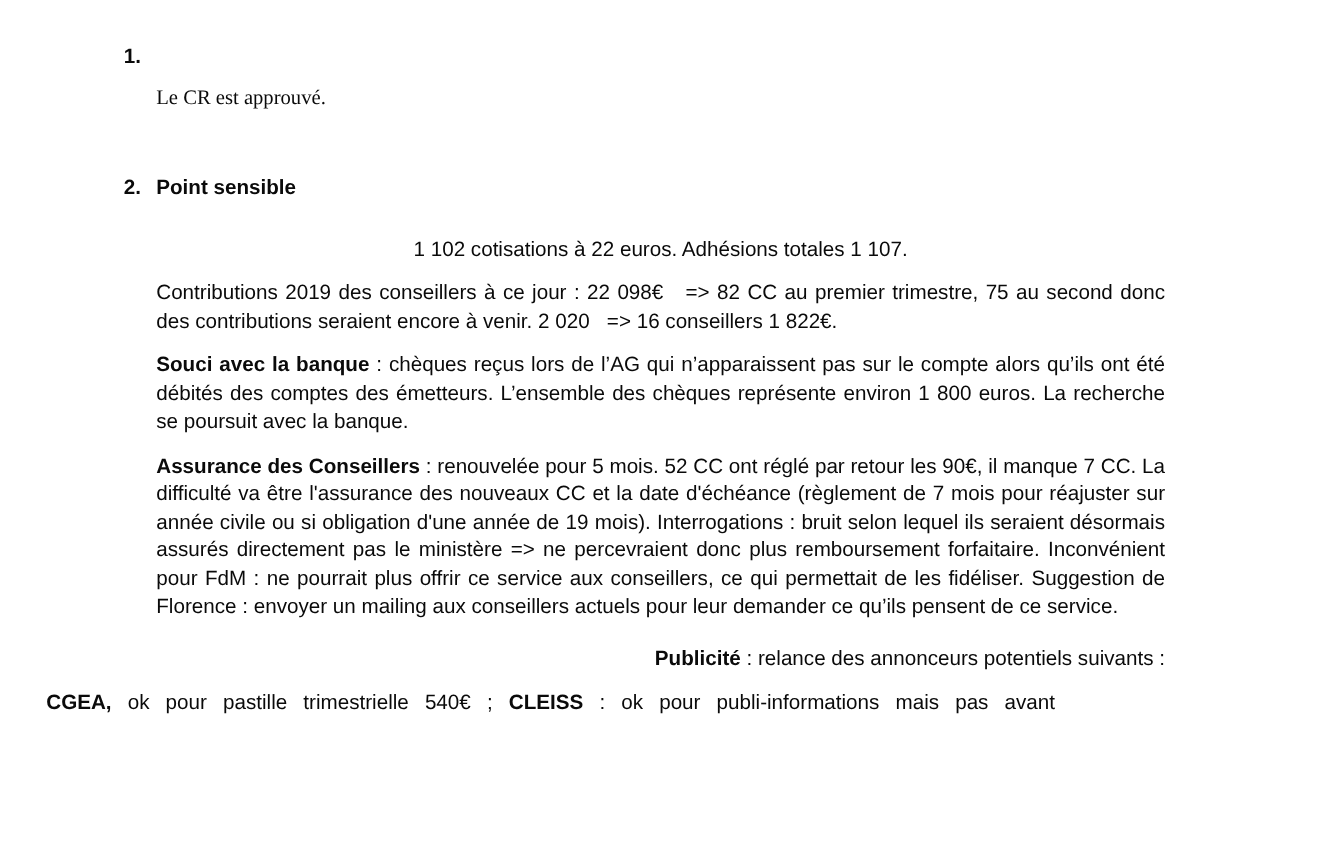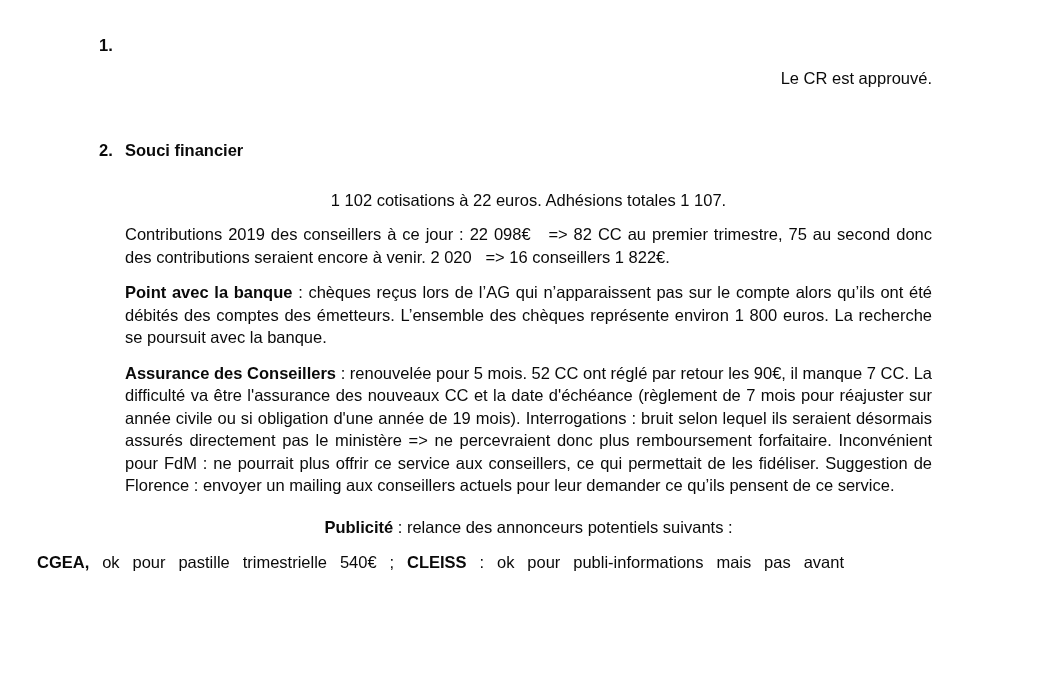--- a/index.html
+++ b/index.html
@@ -36,64 +36,65 @@
   .para {
     margin: 13px 0 0 125px;
     width: 807px;
     text-align: justify;
   }
   .para b {
     font-weight: bold;
   }
   #p-cr {
     margin-top: 10px;
-    text-align: right;
+    text-align: left;
+    font-family: Liberation Serif, serif;
   }
   #h-2 {
     margin-top: 50px;
   }
   #p-cotisations {
     margin-top: 27px;
     text-align: center;
   }
   #p-contributions {
     margin-top: 12px;
   }
   #p-publicite {
     margin-top: 19px;
-    text-align: center;
+    text-align: right;
   }
   #p-annonceurs {
     text-align: justify;
     text-align-last: justify;
     margin-left: 37px;
   }
 </style>
 </head>
 <body>
 
 <div class="page">
 
   <div class="h-item" id="h-1">
     <span class="num">1.</span>
   </div>
 
   <p class="para" id="p-cr">Le CR est approuvé.</p>
 
   <div class="h-item" id="h-2">
     <span class="num">2.</span>
-    <span class="h-text">Souci financier</span>
+    <span class="h-text">Point sensible</span>
   </div>
 
   <p class="para" id="p-cotisations">1&nbsp;102 cotisations à 22 euros. Adhésions totales 1&nbsp;107.</p>
 
   <p class="para" id="p-contributions">Contributions 2019 des conseillers à ce jour : 22&nbsp;098€ &nbsp;&nbsp;=&gt; 82 CC au premier trimestre, 75 au second donc des contributions seraient encore à venir. 2&nbsp;020 &nbsp;&nbsp;=&gt; 16 conseillers 1&nbsp;822€.</p>
 
 
-  <p class="para" id="p-banque"><b>Point avec la banque</b><span> : chèques reçus lors de l’AG qui n’apparaissent pas sur le compte alors qu’ils ont été débités des comptes des émetteurs. L’ensemble des chèques représente environ 1&nbsp;800 euros. La recherche se poursuit avec la banque.</span></p>
+  <p class="para" id="p-banque"><b>Souci avec la banque</b><span> : chèques reçus lors de l’AG qui n’apparaissent pas sur le compte alors qu’ils ont été débités des comptes des émetteurs. L’ensemble des chèques représente environ 1&nbsp;800 euros. La recherche se poursuit avec la banque.</span></p>
 
   <p class="para" id="p-assurance"><b>Assurance des Conseillers</b><span> : renouvelée pour 5 mois. 52 CC ont réglé par retour les 90€, il manque 7 CC. La difficulté va être l'assurance des nouveaux CC et la date d'échéance (règlement de 7 mois pour réajuster sur année civile ou si obligation d'une année de 19 mois). Interrogations : bruit selon lequel ils seraient désormais assurés directement pas le ministère =&gt; ne percevraient donc plus remboursement forfaitaire. Inconvénient pour FdM : ne pourrait plus offrir ce service aux conseillers, ce qui permettait de les fidéliser. Suggestion de Florence : envoyer un mailing aux conseillers actuels pour leur demander ce qu’ils pensent de ce service.</span></p>
 
   <p class="para" id="p-publicite"><b>Publicité</b><span> : relance des annonceurs potentiels suivants :</span></p>
 
   <p class="para" id="p-annonceurs"><b>CGEA,</b><span> ok pour pastille trimestrielle 540€ ; </span><b>CLEISS</b><span> : ok pour publi-informations mais pas avant</span></p>
 
 </div>
 
 </body></html>

